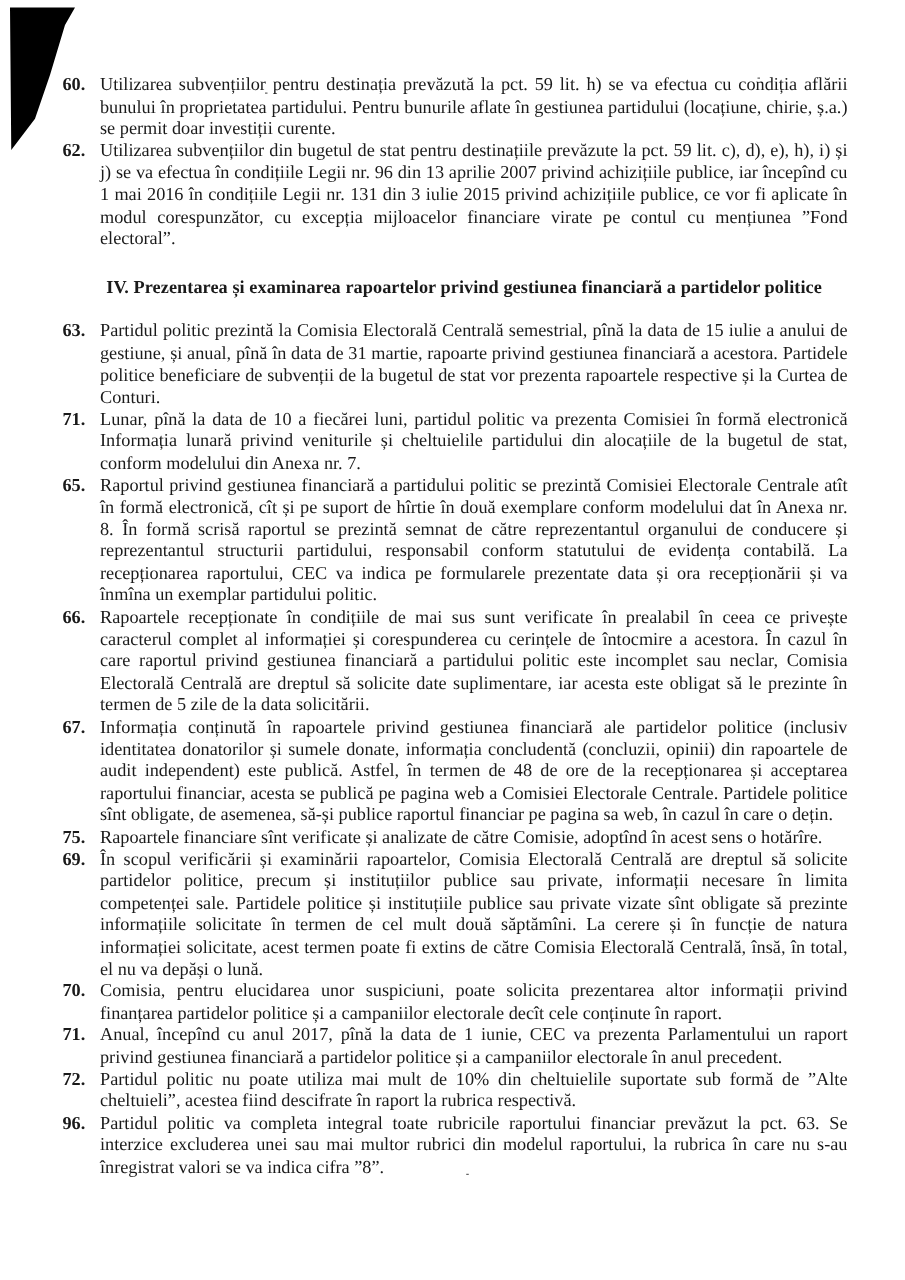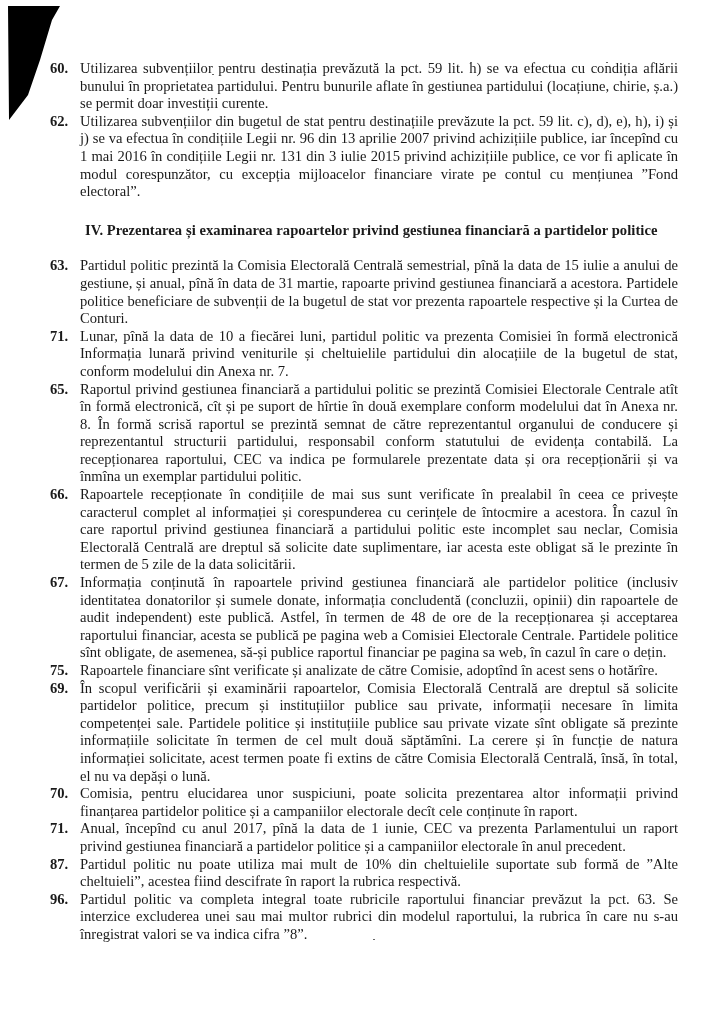--- a/index.html
+++ b/index.html
@@ -80,21 +80,21 @@
     </div>
     <div class="item">
       <span class="num">70.</span>
       <span class="txt">Comisia, pentru elucidarea unor suspiciuni, poate solicita prezentarea altor informații privind finanțarea partidelor politice și a campaniilor electorale decît cele conținute în raport.</span>
     </div>
     <div class="item">
       <span class="num">71.</span>
       <span class="txt">Anual, începînd cu anul 2017, pînă la data de 1 iunie, CEC va prezenta Parlamentului un raport privind gestiunea financiară a partidelor politice și a campaniilor electorale în anul precedent.</span>
     </div>
     <div class="item">
-      <span class="num">87.</span>
+      <span class="num">72.</span>
       <span class="txt">Partidul politic nu poate utiliza mai mult de 10% din cheltuielile suportate sub formă de ”Alte cheltuieli”, acestea fiind descifrate în raport la rubrica respectivă.</span>
     </div>
     <div class="item">
       <span class="num">96.</span>
       <span class="txt">Partidul politic va completa integral toate rubricile raportului financiar prevăzut la pct. 63. Se interzice excluderea unei sau mai multor rubrici din modelul raportului, la rubrica în care nu s-au înregistrat valori se va indica cifra ”8”.</span>
     </div>
   </div>
 </div>
 
 </body></html>

